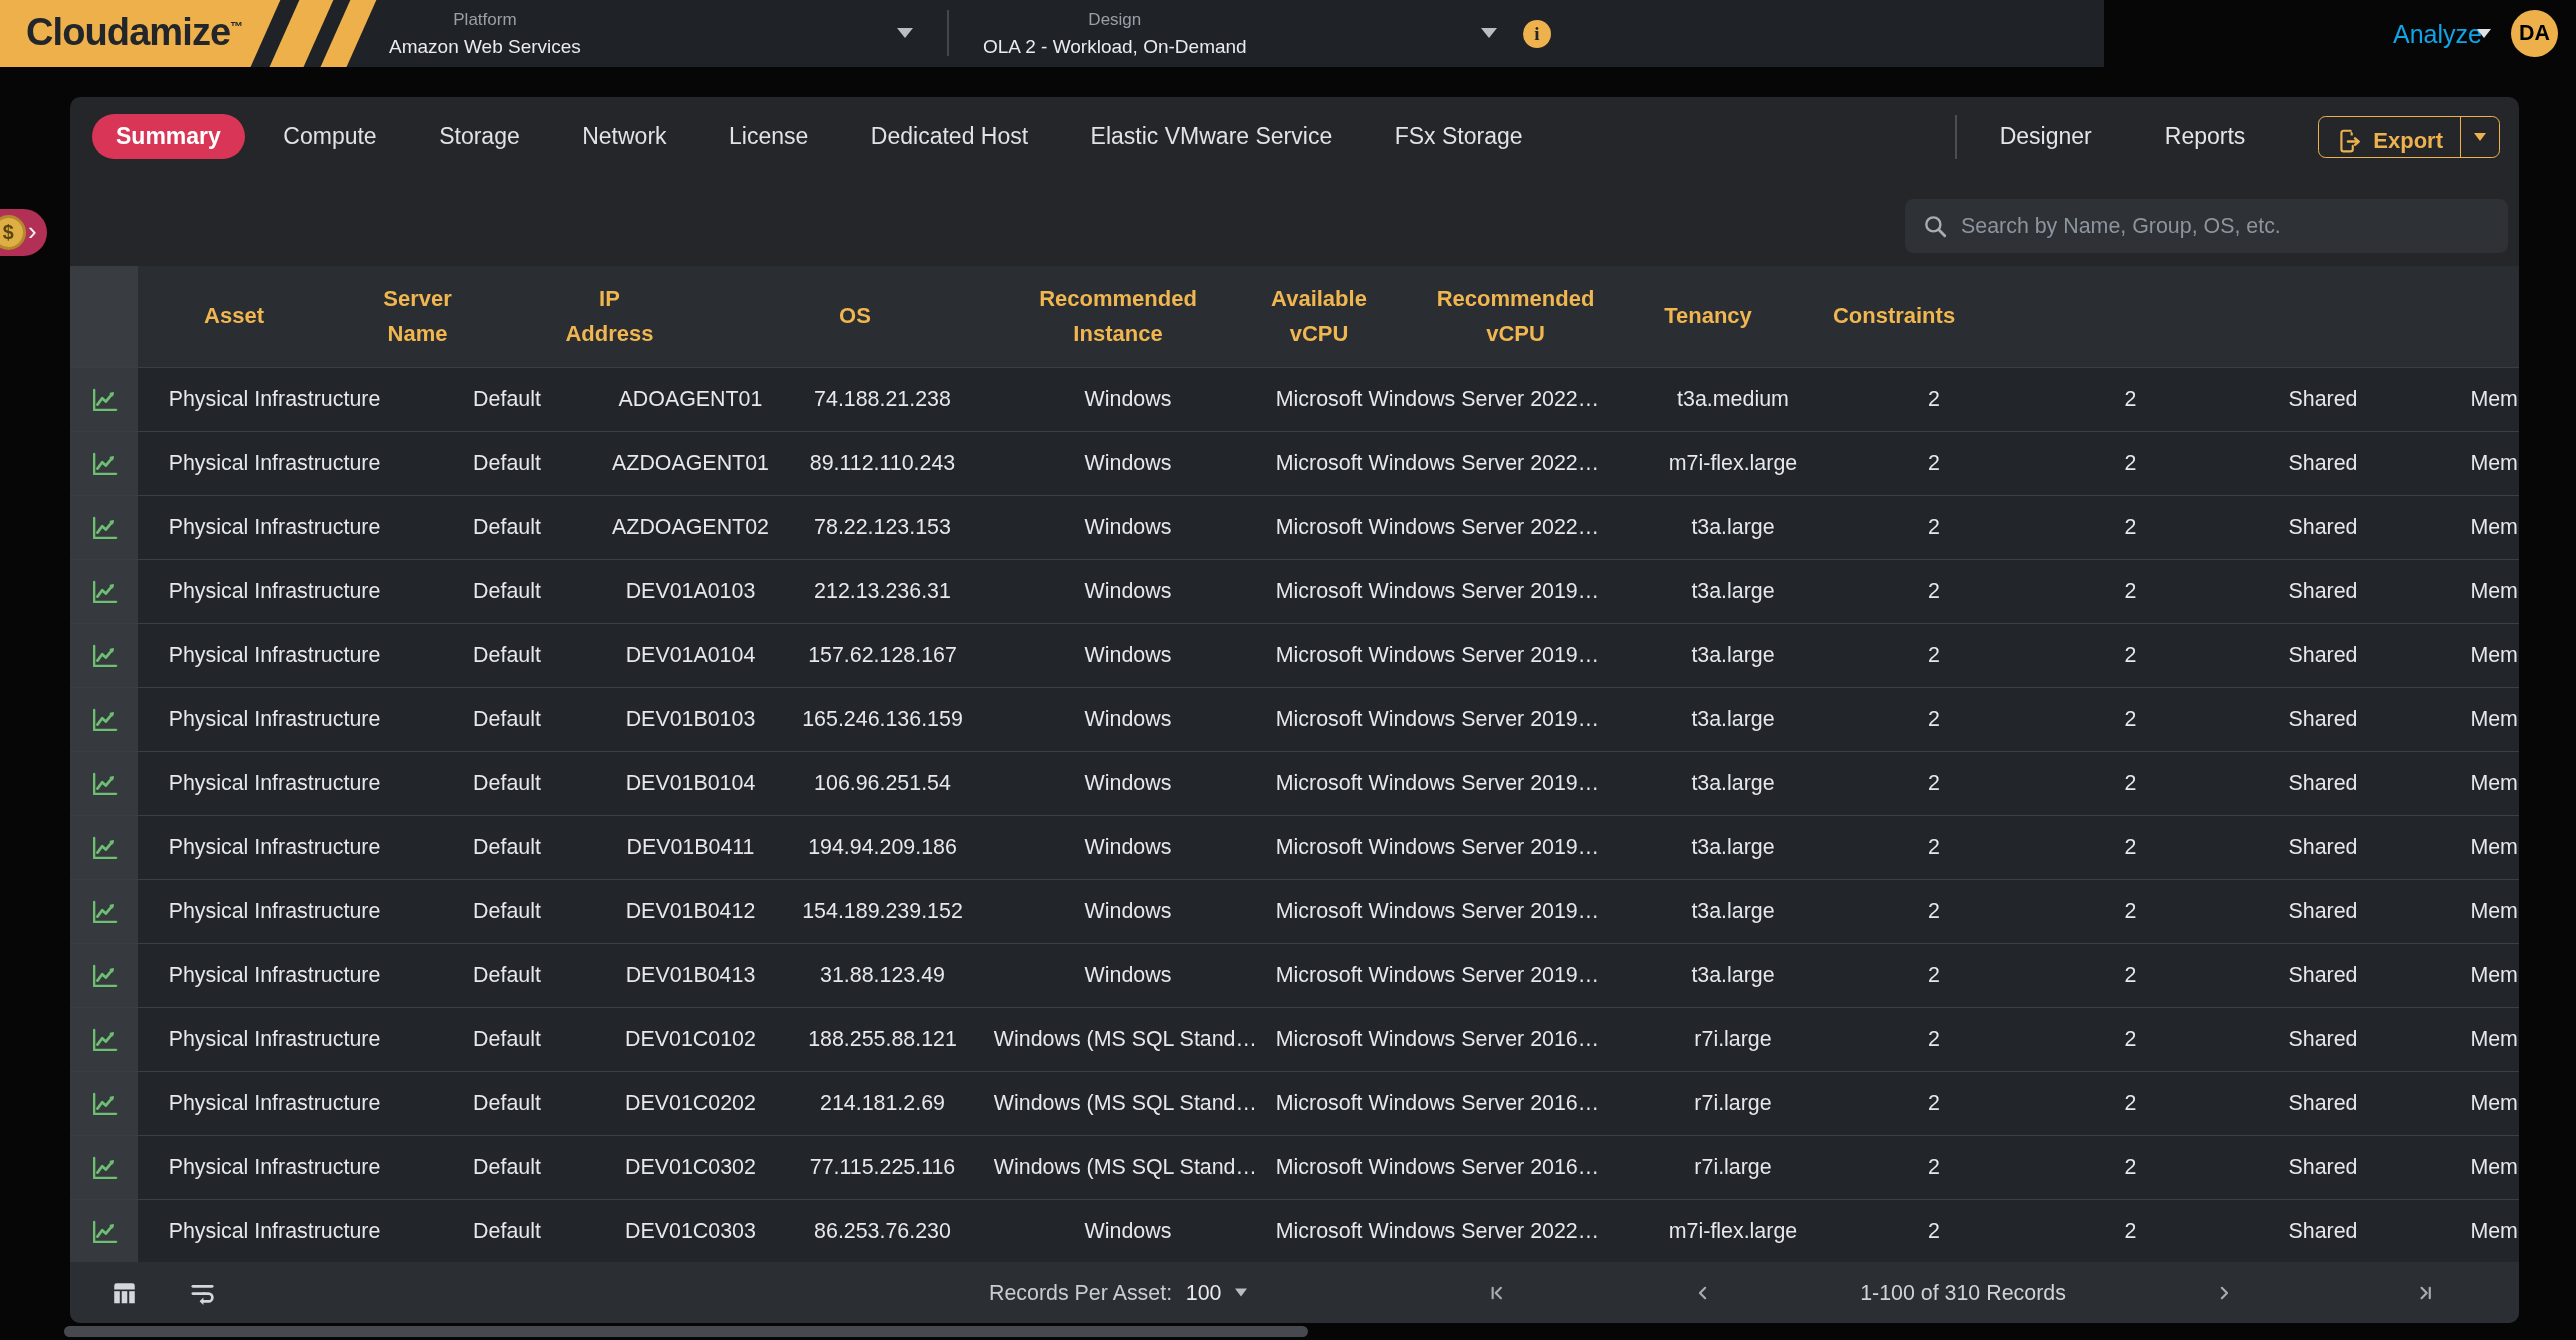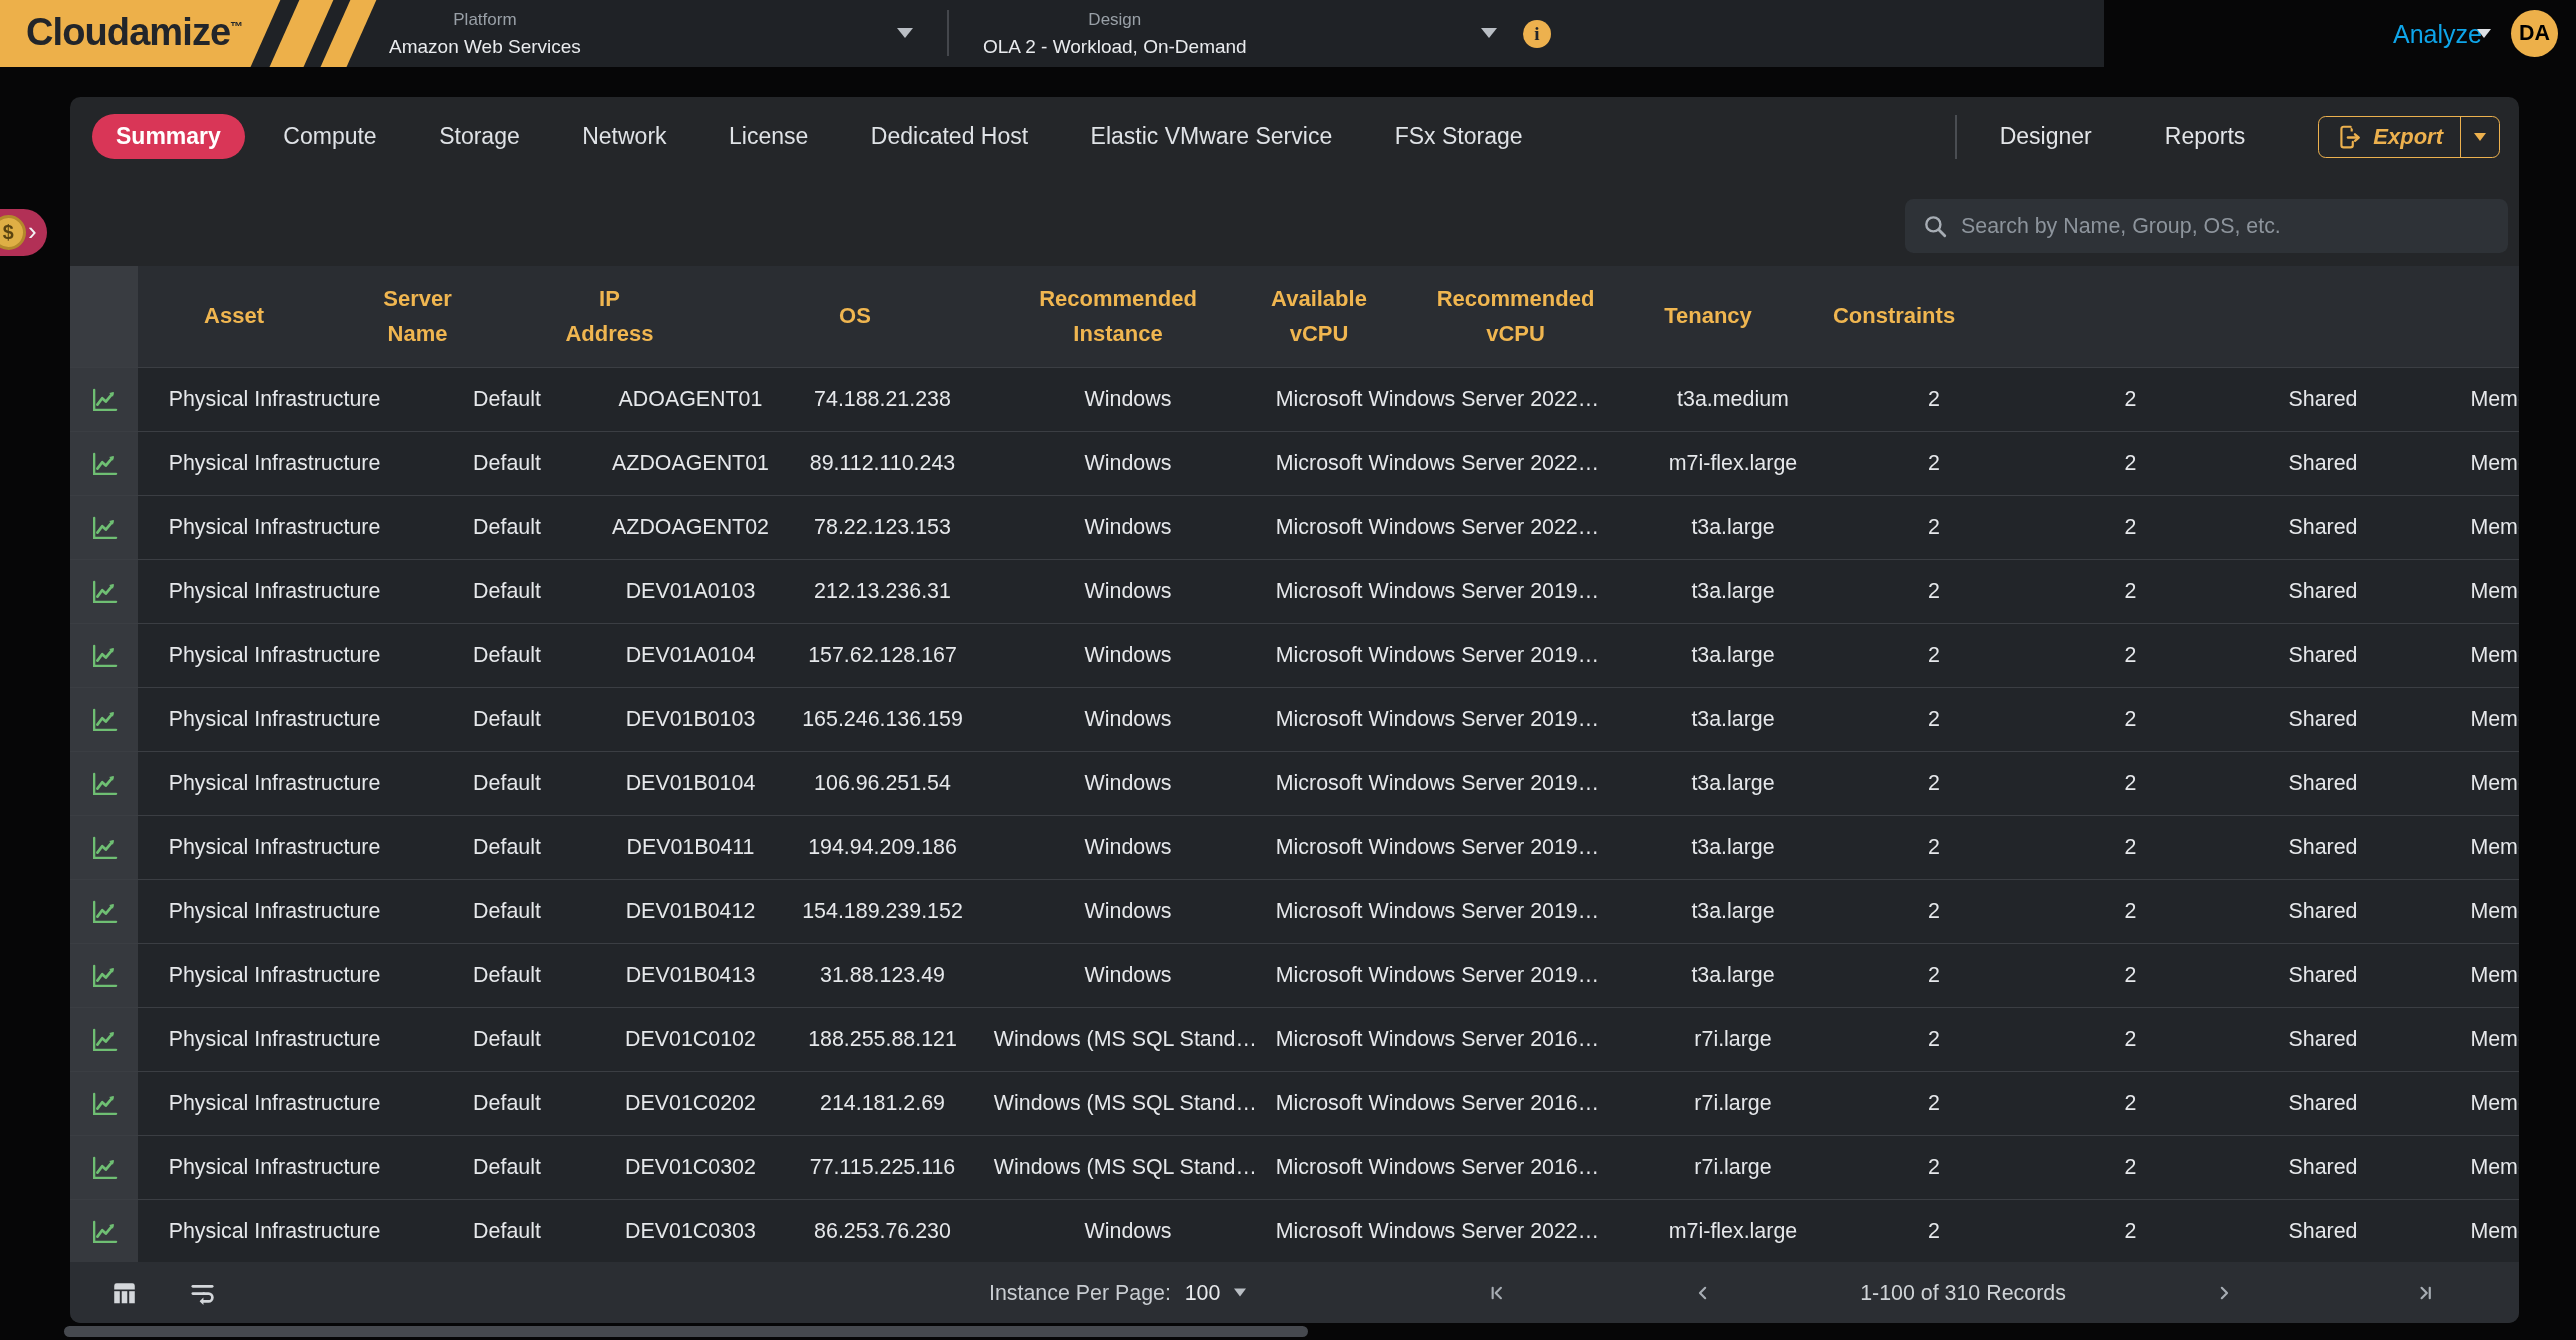--- a/index.html
+++ b/index.html
@@ -51,21 +51,21 @@
   .tabbar { position:absolute; left:0; top:0; width:100%; height:79px;
             display:flex; align-items:center; padding-left:22px; }
   .tab { font-size:23px; color:#DFE2E6; padding:9.4px 24px; margin-right:14.5px;
          border-radius:23px; cursor:pointer; white-space:nowrap; }
   .tab.active { background:var(--active-tab-bg); color:#FFFFFF; font-weight:600; }
   .tab-right { position:absolute; right:19px; top:0; height:79px; display:flex; align-items:center; }
   .tabbar-div { width:1.7px; height:44px; background:#4A4D52; margin-right:43px; }
   .nav-link { font-size:23px; color:#E3E5E8; margin-right:73px; cursor:pointer; }
   .export-btn { display:flex; align-items:stretch; border:1.7px solid var(--accent);
                 border-radius:7.7px; height:42px; cursor:pointer; }
-  .export-main { display:flex; align-items:center; padding:16px 17px; gap:11px;font-style:italic; }
+  .export-main { display:flex; align-items:flex-end; padding:3px 17px; gap:11px; }
   .export-label { color:var(--accent); font-size:22px; font-weight:600; }
   .export-caret-wrap { border-left:1.7px solid var(--accent); padding:0 13px;
                        display:flex; align-items:center; cursor:pointer; }
   .caret-export { position:static; border-top-color:var(--accent); border-left-width:6.8px;
                   border-right-width:6.8px; border-top-width:8.5px; }
 
   
   .breadcrumb { position:absolute; left:13px; top:197px; display:flex; align-items:center; gap:13.7px; }
   .breadcrumb-label { color:var(--accent); font-size:23px; cursor:pointer; }
   .searchbox { position:absolute; left:1835px; top:102px; width:603px; height:54px;
@@ -526,21 +526,21 @@
     <div class="f-item fic-wrap">
       <svg width="29" height="29" viewBox="0 0 24 24">
         <path d="M4 6.5 h16" stroke="#D4D7DB" stroke-width="2.2" stroke-linecap="round"></path>
         <path d="M4 12.5 h9" stroke="#D4D7DB" stroke-width="2.2" stroke-linecap="round"></path>
         <path d="M13 12.5 h4 a3.2 3.2 0 0 1 0 6.4 h-5.5" fill="none" stroke="#D4D7DB" stroke-width="2.2" stroke-linecap="round"></path>
         <path d="M12.8 15.8 L9.6 18.9 L12.8 22 Z" fill="#D4D7DB"></path>
       </svg>
     </div>
 
     <div class="f-item rpp">
-      <span class="rpp-label">Instance Per Page:</span>
+      <span class="rpp-label">Records Per Asset:</span>
       <span class="rpp-value">100</span>
       <div class="caret caret-rpp"></div>
     </div>
 
     <div class="f-item pg pg-first">
       <svg width="26" height="26" viewBox="0 0 30 30">
         <path d="M10 9 V21" stroke="#A7ADB4" stroke-width="2.5" stroke-linecap="round"></path>
         <path d="M19.5 9 L13.5 15 L19.5 21" fill="none" stroke="#A7ADB4" stroke-width="2.5" stroke-linecap="round" stroke-linejoin="round"></path>
       </svg>
     </div>

